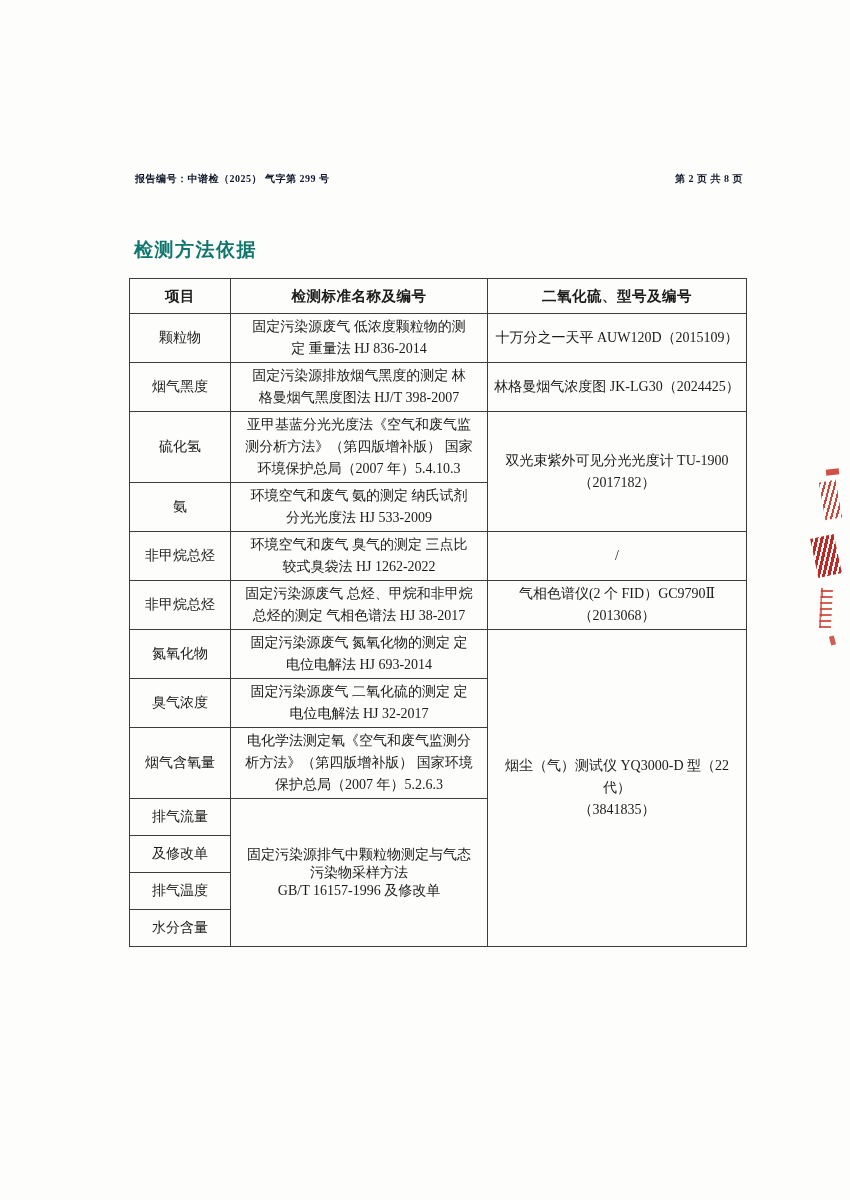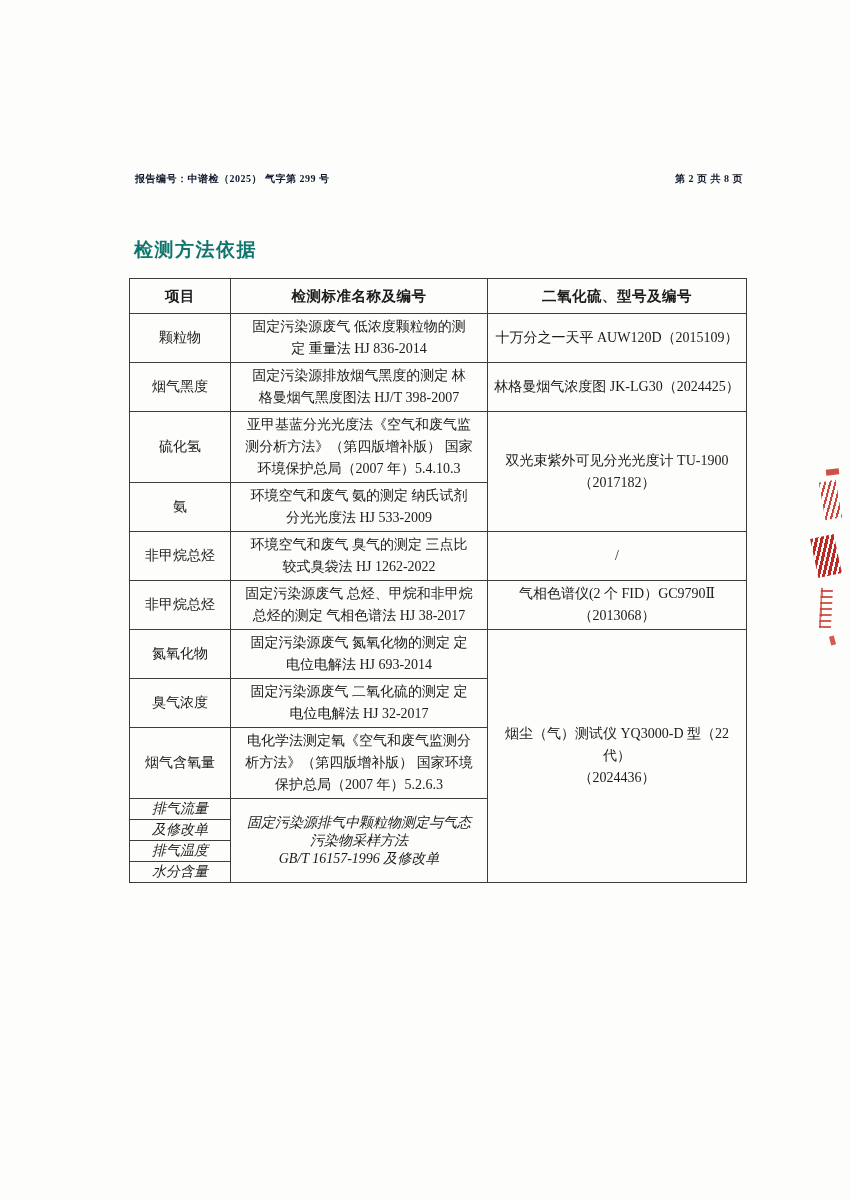--- a/index.html
+++ b/index.html
@@ -67,21 +67,21 @@
   }
   table.methods th {
     font-weight: bold;
     font-size: 14.5px;
     height: 30px;
     letter-spacing: 0.5px;
   }
   tr.r2 { height: 45px; }   
   tr.r3 { height: 66px; }   
   tr.r1 { height: 21px; }   
-  tr.r1 td { line-height: 18px; padding: 1px 4px; font-style: italic; }
+  tr.r1 td { line-height: 18px; padding: 9px 4px; }
 
   
   .stamp {
     position: absolute;
     pointer-events: none;
   }
   .stamp-bar {
     left: 826px; top: 469px;
     width: 13px; height: 6px;
     background: #c63327;
@@ -177,21 +177,21 @@
         <td>固定污染源废气 总烃、甲烷和非甲烷
 总烃的测定 气相色谱法 HJ 38-2017</td>
         <td>气相色谱仪(2 个 FID）GC9790Ⅱ
 （2013068）</td>
       </tr>
       <tr class="r2">
         <td>氮氧化物</td>
         <td>固定污染源废气 氮氧化物的测定 定
 电位电解法 HJ 693-2014</td>
         <td rowspan="7">烟尘（气）测试仪 YQ3000-D 型（22 代）
-（2024436）</td>
+（3841835）</td>
       </tr>
       <tr class="r2">
         <td>臭气浓度</td>
         <td>固定污染源废气 二氧化硫的测定 定
 电位电解法 HJ 32-2017</td>
       </tr>
       <tr class="r3">
         <td>烟气含氧量</td>
         <td>电化学法测定氧《空气和废气监测分
 析方法》（第四版增补版） 国家环境

